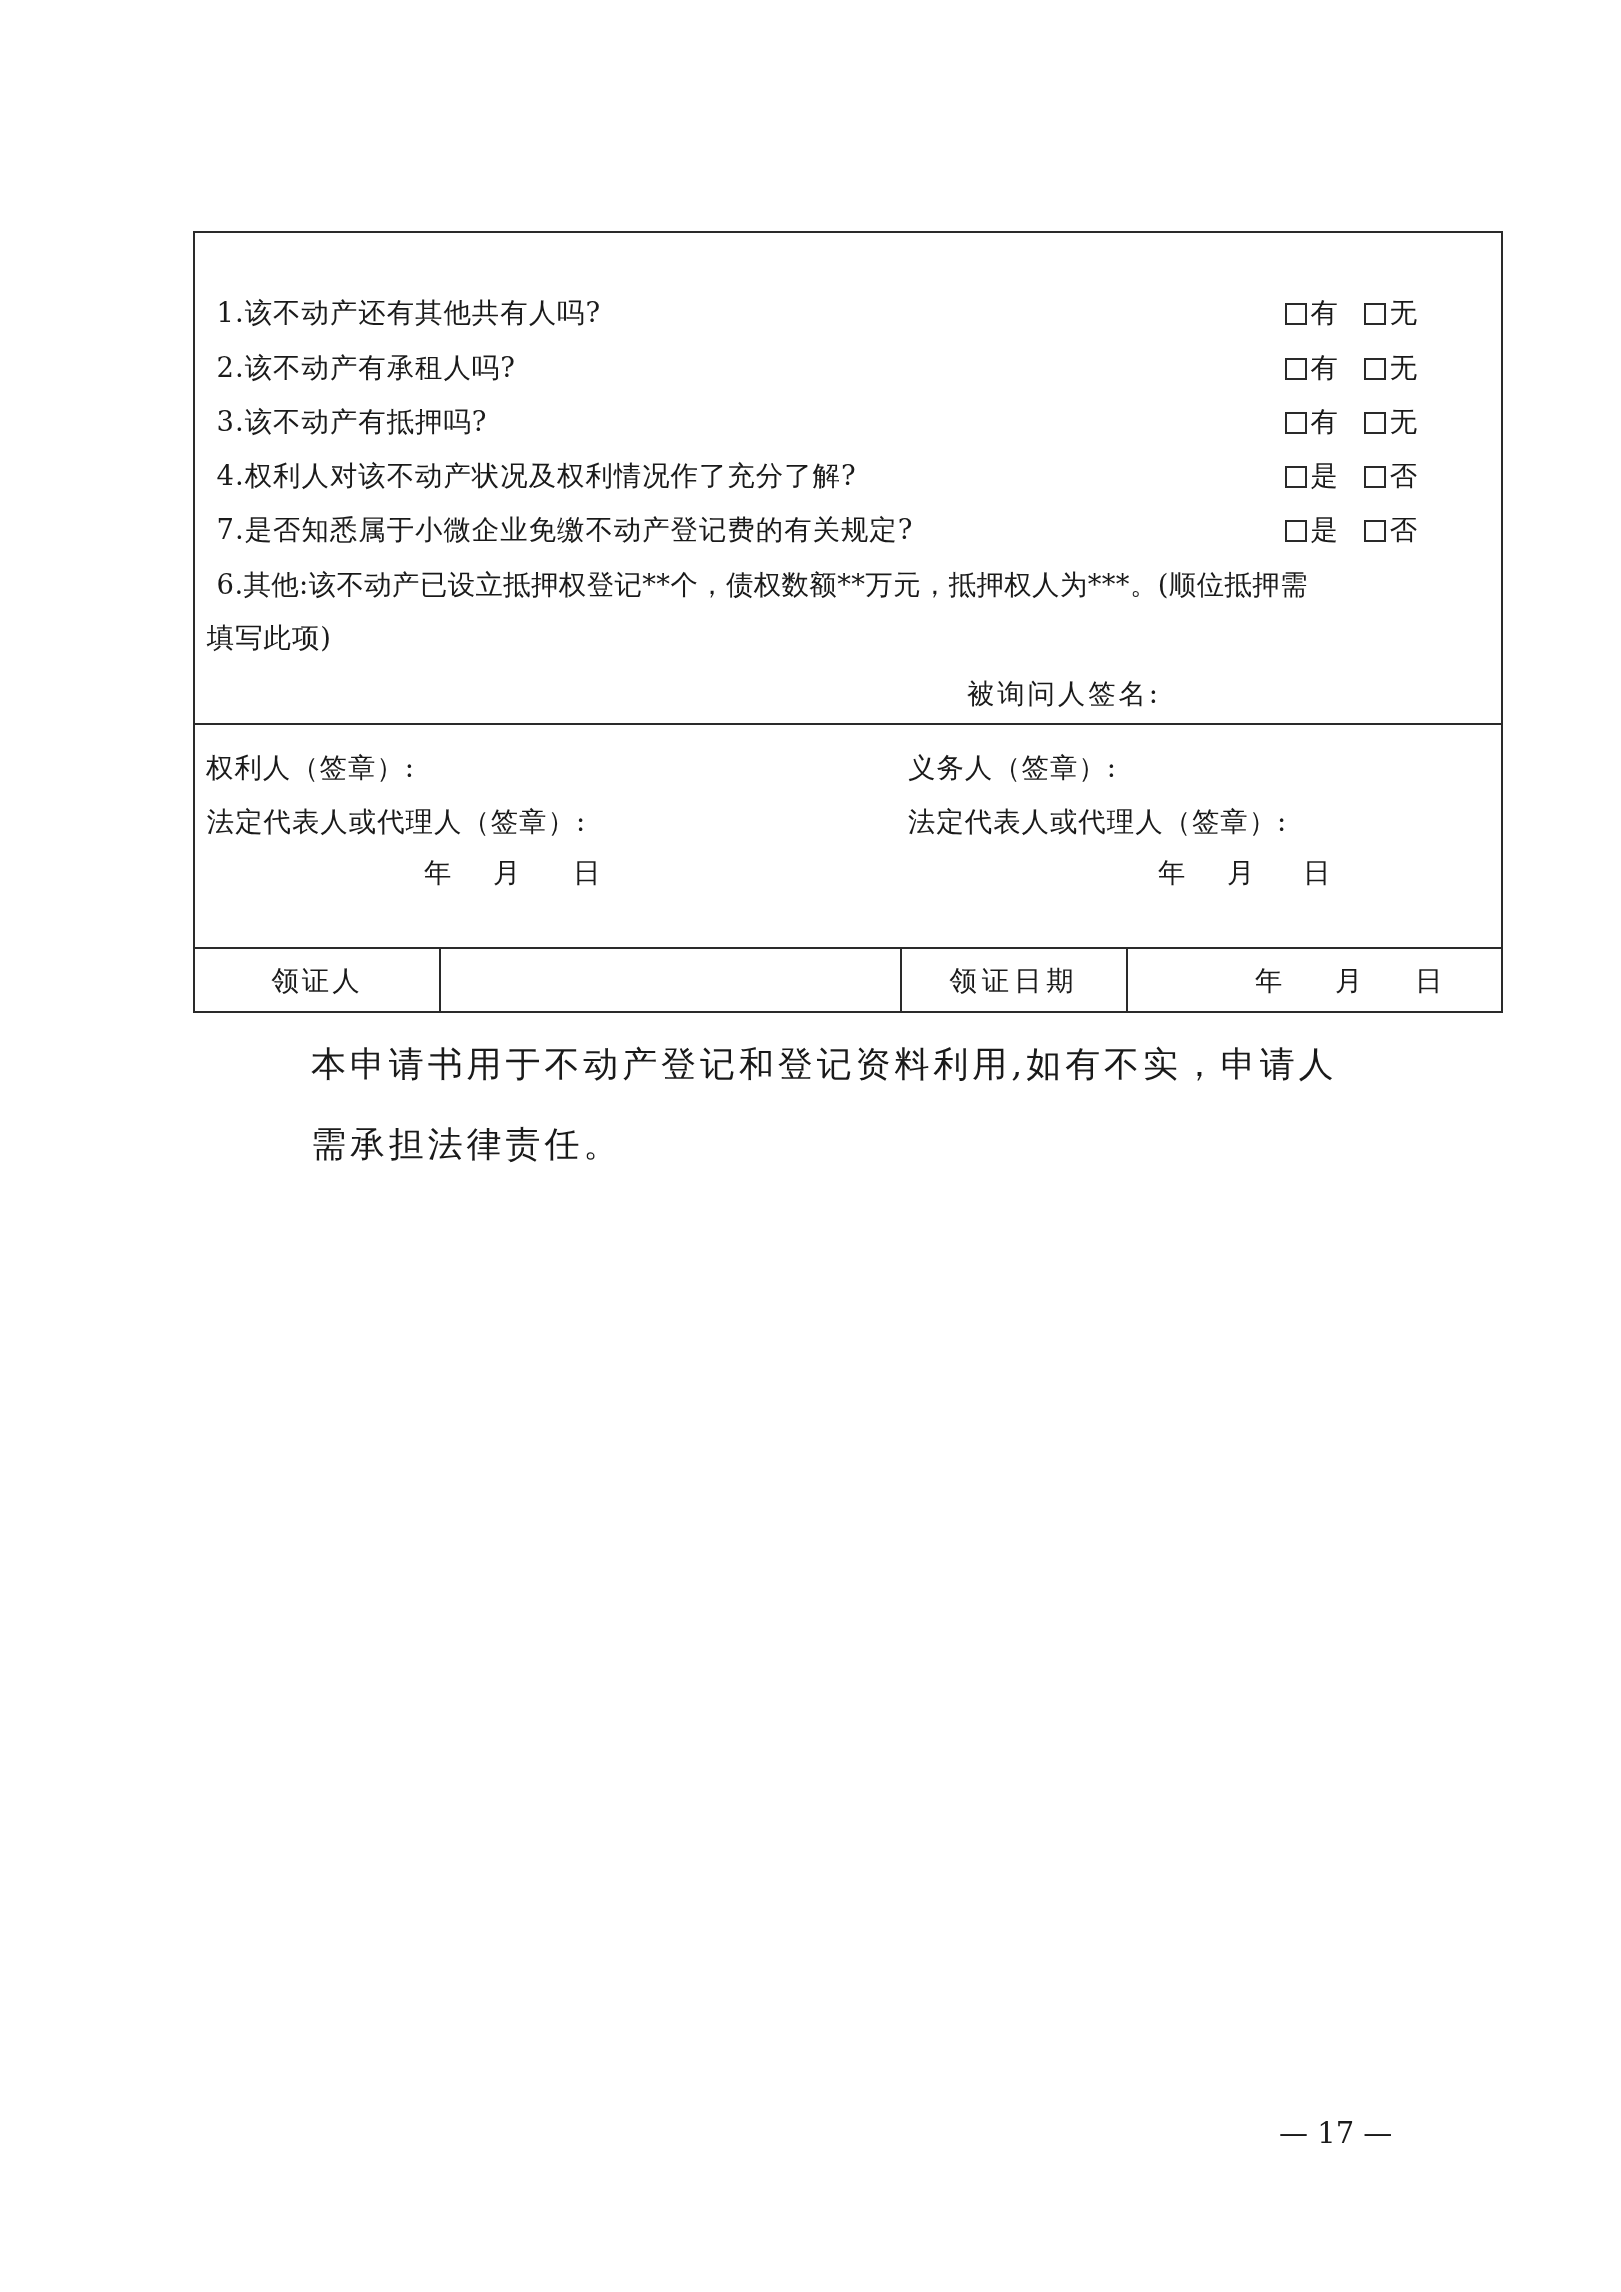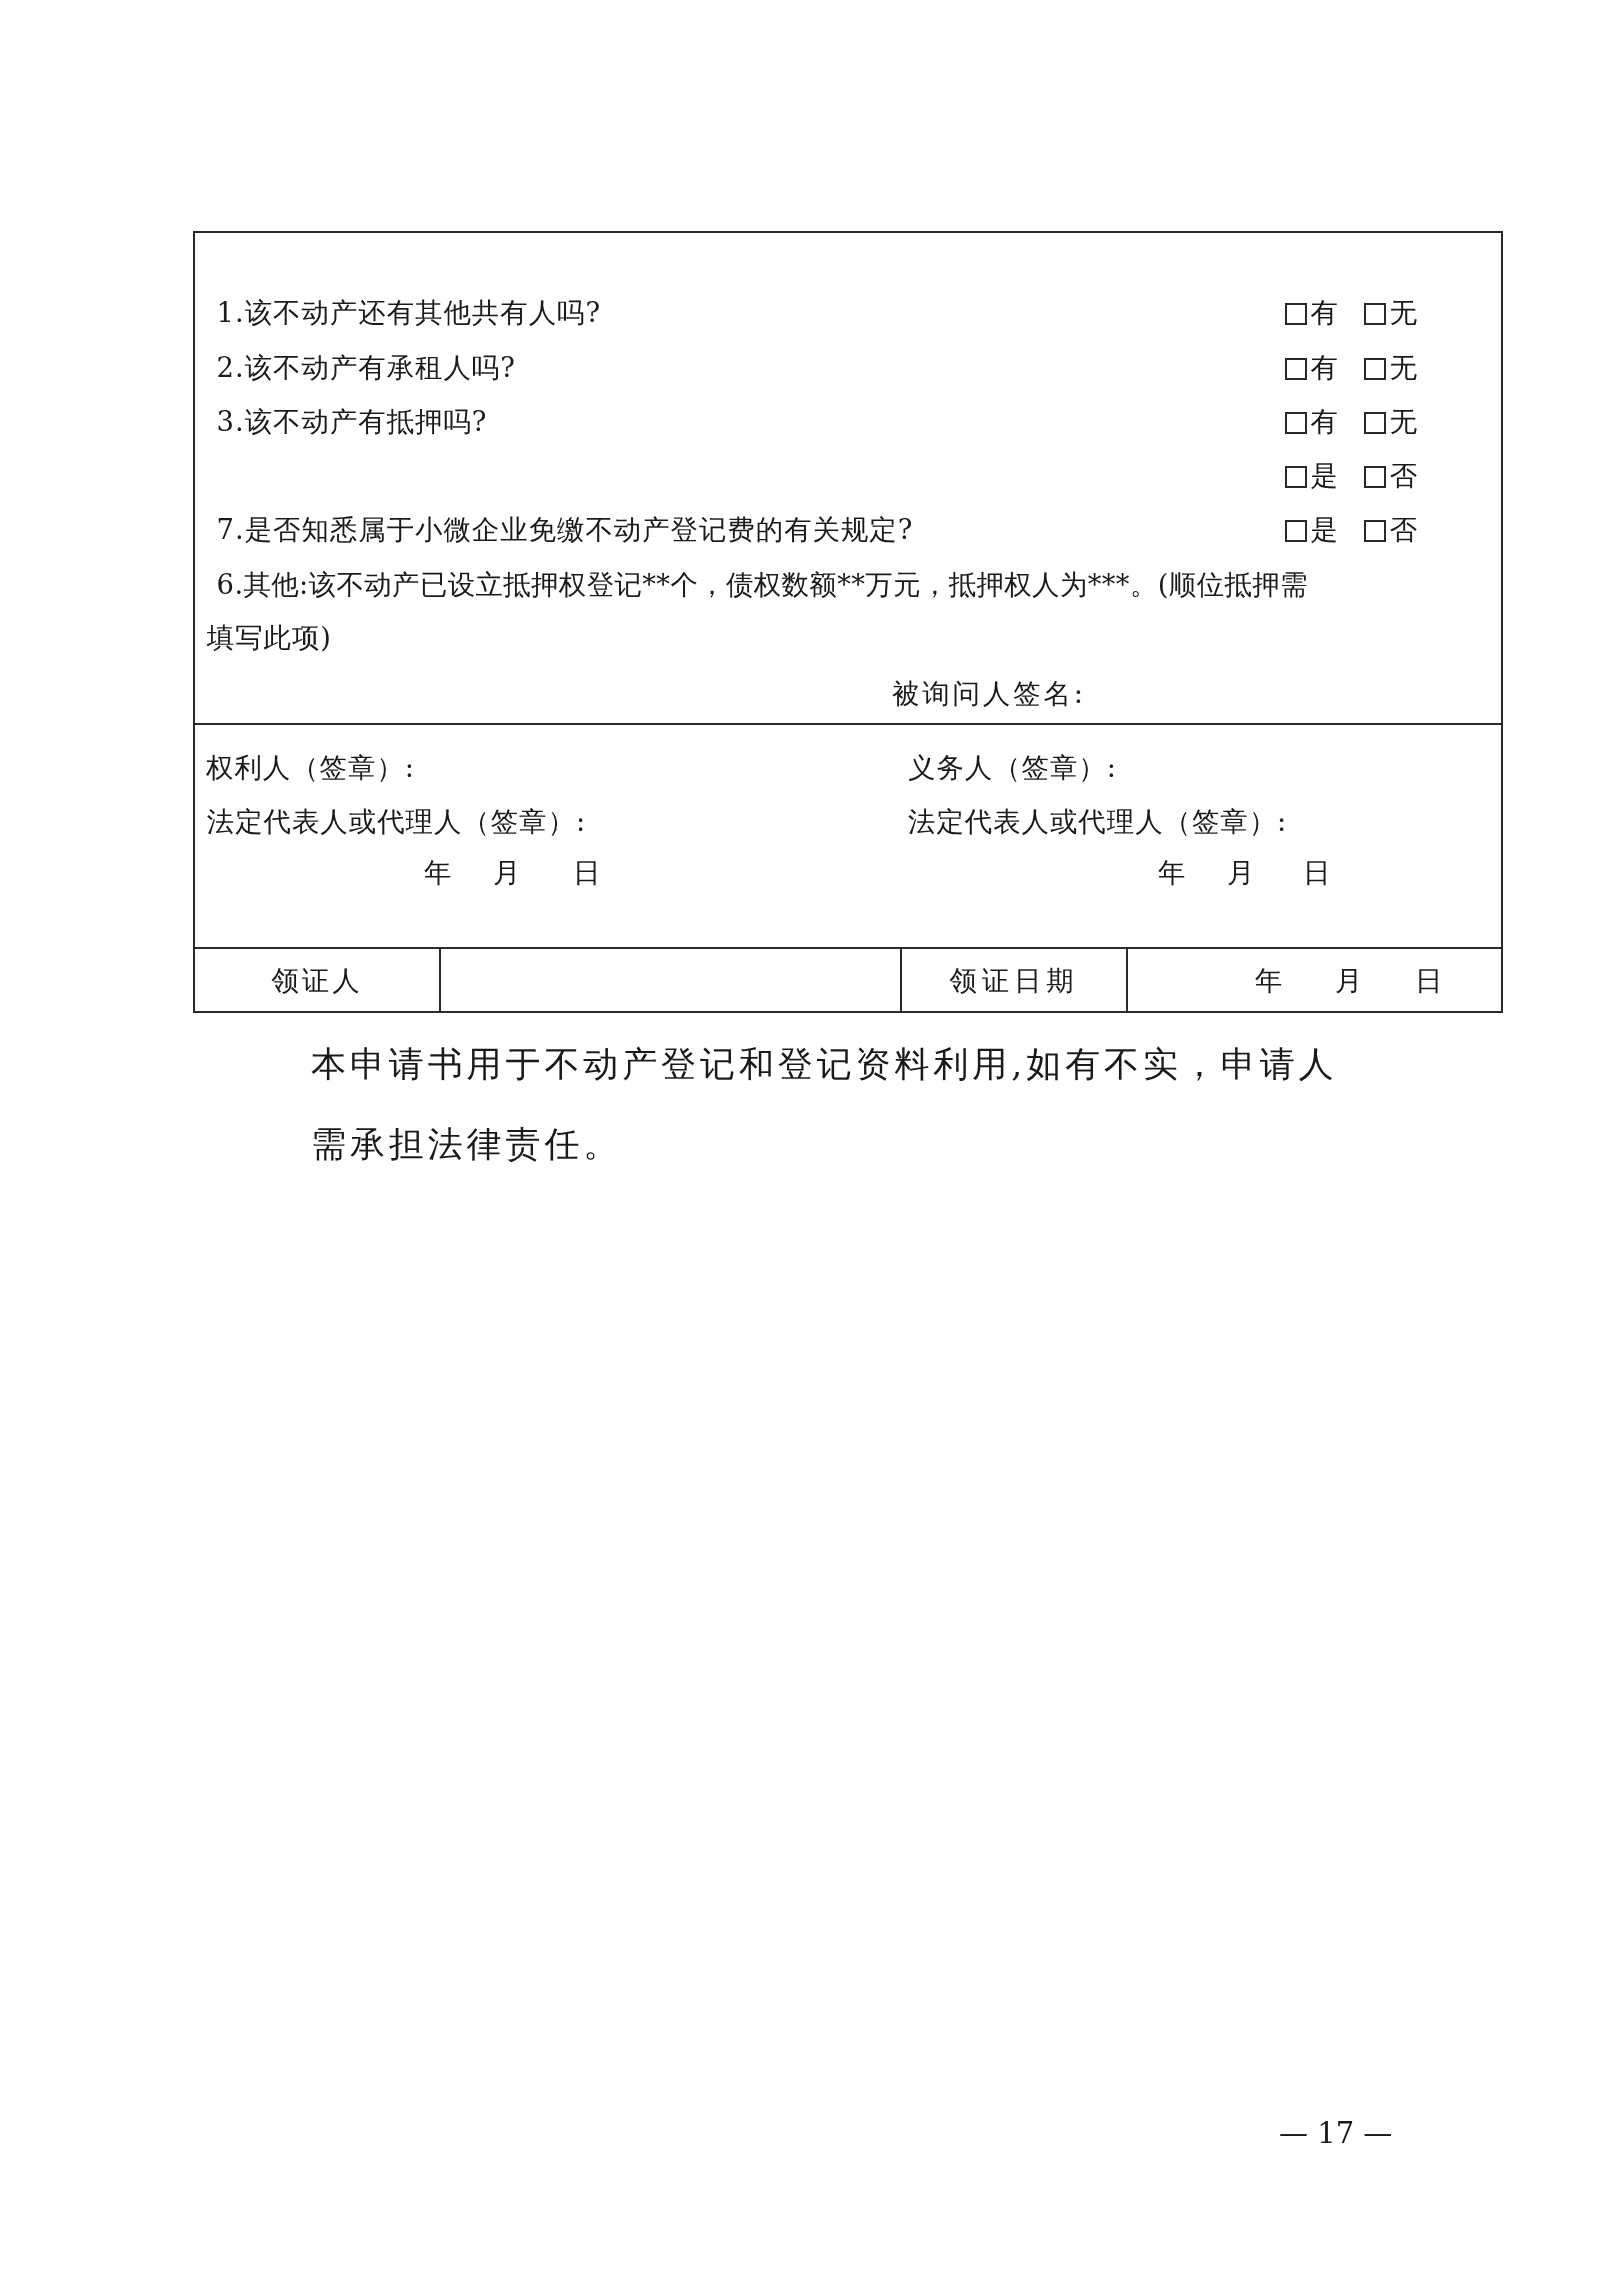--- a/index.html
+++ b/index.html
@@ -127,35 +127,36 @@
       <span class="check-opt"><span class="box"></span><span>有</span></span>
       <span class="check-opt"><span class="box"></span><span>无</span></span>
     </div>
 
     <div class="line" style="left:21.6px; top:172px;">3.该不动产有抵押吗?</div>
     <div class="checks" style="top:172px;">
       <span class="check-opt"><span class="box"></span><span>有</span></span>
       <span class="check-opt"><span class="box"></span><span>无</span></span>
     </div>
 
+    <div class="line" style="left:21.6px; top:226px;">4.权利人对该不动产状况及权利情况作了充分了解?</div>
     <div class="checks" style="top:226px;">
       <span class="check-opt"><span class="box"></span><span>是</span></span>
       <span class="check-opt"><span class="box"></span><span>否</span></span>
     </div>
 
     <div class="line" style="left:21.6px; top:280px;">7.是否知悉属于小微企业免缴不动产登记费的有关规定?</div>
     <div class="checks" style="top:280px;">
       <span class="check-opt"><span class="box"></span><span>是</span></span>
       <span class="check-opt"><span class="box"></span><span>否</span></span>
     </div>
 
     <div class="line" style="left:21.6px; top:335px; letter-spacing:0.4px;">6.其他:该不动产已设立抵押权登记**个，债权数额**万元，抵押权人为***。(顺位抵押需</div>
     <div class="line" style="left:11.8px; top:388px;">填写此项)</div>
 
-    <div class="line" style="left:697px; top:444px; letter-spacing:2.9px;">被询问人签名:</div>
+    <div class="line" style="left:772px; top:444px; letter-spacing:2.9px;">被询问人签名:</div>
   </div>
 
   <div class="signatures">
     <div class="line" style="left:11px; top:25.5px;">权利人（签章）:</div>
     <div class="line" style="left:11.8px; top:80px;">法定代表人或代理人（签章）:</div>
     <div class="line date-row" style="left:229px; top:131px;">
       <span style="width:69px;">年</span><span style="width:80px;">月</span><span>日</span>
     </div>
 
     <div class="line" style="left:713px; top:25.5px;">义务人（签章）:</div>

